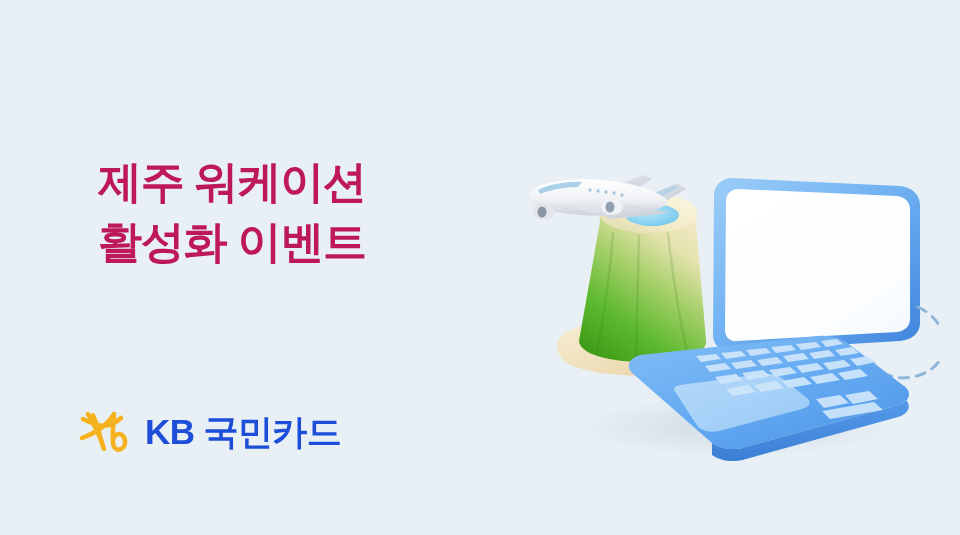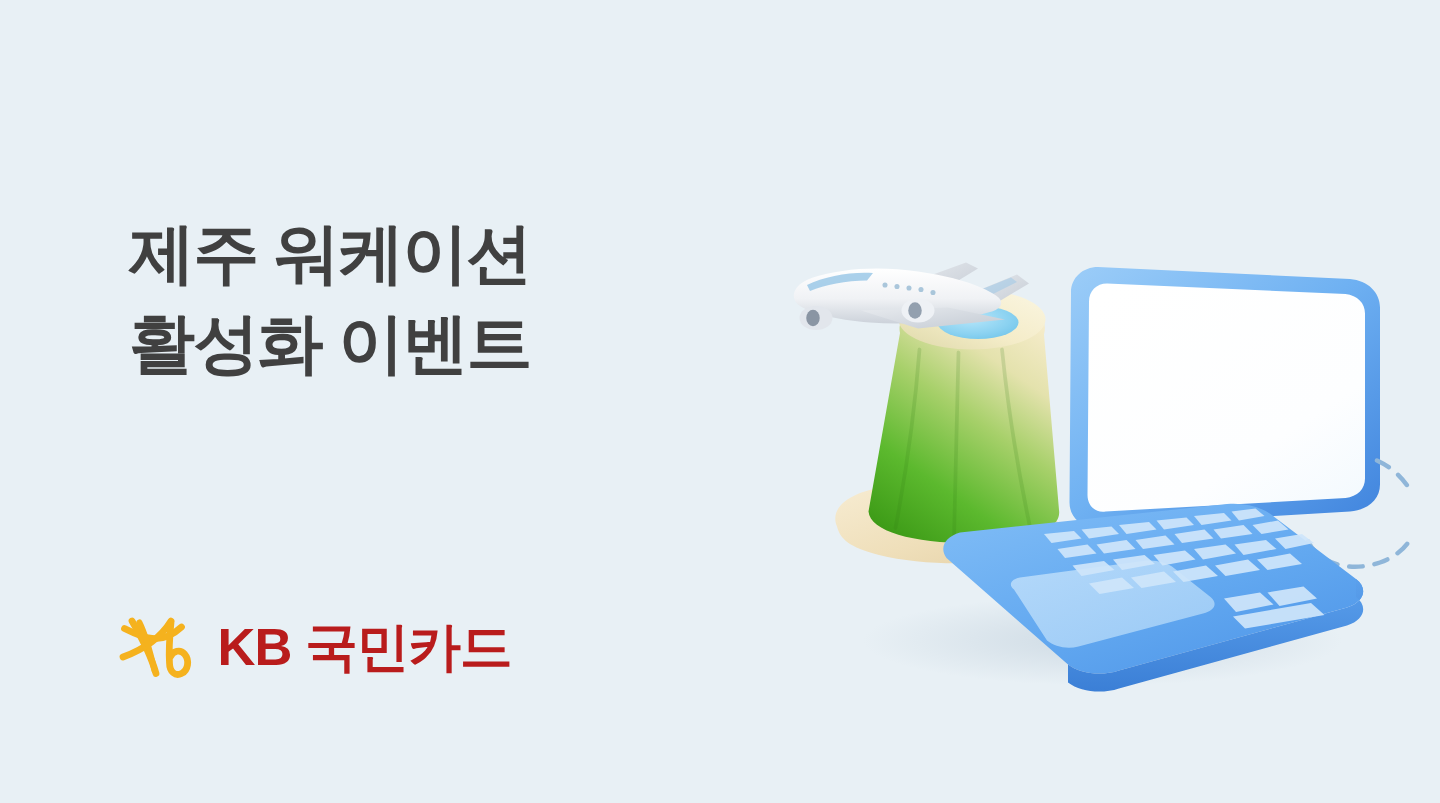--- a/index.html
+++ b/index.html
@@ -23,27 +23,27 @@
   }
 
   
   .copy-block {
     position: absolute;
     left: 86px;
     top: 140px;
     width: 400px;
   }
   .headline {
-    margin: 0;
+    margin: 12px;
     font-family: "Liberation Sans", sans-serif;
     font-size: 44px;
     font-weight: 700;
     line-height: 1.36;
     letter-spacing: -1.2px;
-    color: #404040;
+    color: #be185d;
     white-space: pre-line;
   }
 
   
   .brand {
     position: absolute;
     left: 78px;
     top: 405px;
     display: flex;
     align-items: center;
@@ -53,21 +53,21 @@
     width: 54px;
     height: 52px;
     display: block;
     flex: 0 0 auto;
   }
   .brand-name {
     font-family: "Liberation Sans", sans-serif;
     font-size: 35px;
     font-weight: 700;
     letter-spacing: -0.6px;
-    color: #b91c1c;
+    color: #1d4ed8;
     line-height: 1;
     white-space: nowrap;
   }
 
   
   .illustration {
     position: absolute;
     left: 500px;
     top: 155px;
     width: 440px;

